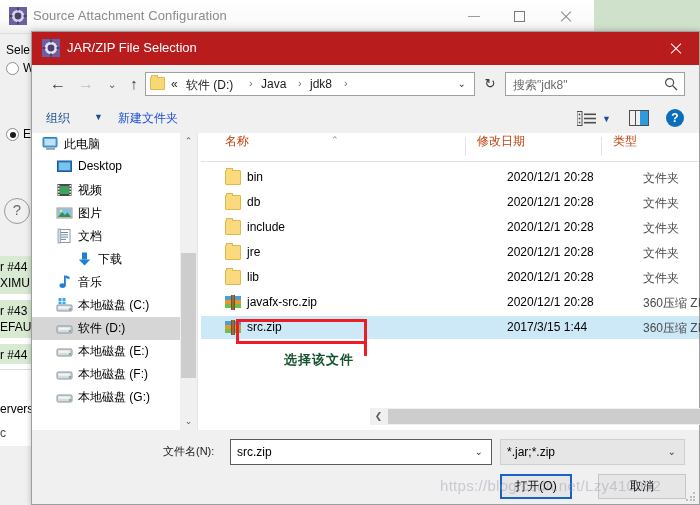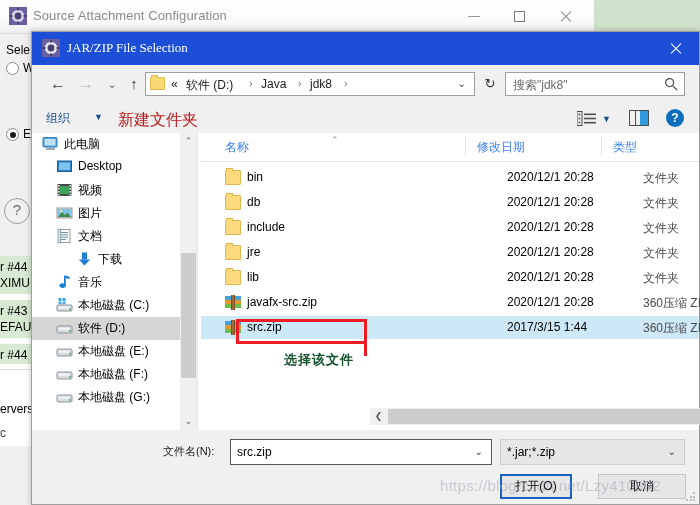--- a/index.html
+++ b/index.html
@@ -59,21 +59,21 @@
   #bg-foot2{position:absolute;left:0;top:170px;font-size:12px;color:#444;}
   #bg-right-blank{position:absolute;left:106px;top:0;width:594px;height:471px;background:#ffffff;}
   .bg-gray-block{position:absolute;background:#e4e4e4;}
 
   
   #dialog{
     position:absolute;left:31px;top:31px;width:669px;height:474px;
     background:#f0f0f0;border:1px solid #9e9e9e;box-sizing:border-box;
     box-shadow:0 0 6px rgba(0,0,0,.25);
   }
-  #dlg-title{position:absolute;left:0;top:0;width:667px;height:46px;background:#1d4ed8;font-family:Liberation Serif, serif;}
+  #dlg-title{position:absolute;left:0;top:0;width:667px;height:46px;background:#b91c1c;}
   #dlg-icon{position:absolute;left:10px;top:7px;width:18px;height:18px;}
   #dlg-title-text{position:absolute;left:35px;top:8px;color:#fff;font-size:13px;}
   #dlg-close{position:absolute;right:0;top:0;width:46px;height:33px;}
   #dlg-close .glyph-x:before,#dlg-close .glyph-x:after{background:#fff;}
 
   
   #navbar{position:absolute;left:0;top:33px;width:667px;height:38px;background:#f0f0f0;}
   .navbtn{position:absolute;top:7px;width:24px;height:24px;text-align:center;line-height:24px;font-size:16px;}
   #nav-back{left:14px;color:#3b3b3b;}
   #nav-fwd{left:42px;color:#c0c0c0;}
@@ -90,21 +90,21 @@
   #addr-chev{position:absolute;right:8px;top:5px;font-size:10px;color:#3f3f3f;}
   #nav-refresh{position:absolute;left:447px;top:7px;width:22px;height:24px;text-align:center;line-height:24px;font-size:13px;color:#3b3b3b;}
   #searchbox{position:absolute;left:473px;top:7px;width:180px;height:24px;background:#fff;border:1px solid #a0a0a0;box-sizing:border-box;}
   #search-ph{position:absolute;left:7px;top:4px;font-size:12px;color:#6b6b6b;}
   #search-icon{position:absolute;right:6px;top:4px;width:14px;height:14px;}
 
   
   #cmdbar{position:absolute;left:0;top:71px;width:667px;height:30px;background:#f0f0f0;border-bottom:1px solid #dcdcdc;}
   #cmd-org{position:absolute;left:14px;top:7px;font-size:12px;color:#1c4f8f;}
   #cmd-org-arrow{position:absolute;left:62px;top:9px;font-size:9px;color:#1c4f8f;}
-  #cmd-new{position:absolute;left:86px;top:7px;font-size:16px;color:#b91c1c;font-family:Liberation Mono, monospace;}
+  #cmd-new{position:absolute;left:86px;top:7px;font-size:12px;color:#1d4ed8;font-family:Liberation Mono, monospace;}
   #view-icon{position:absolute;left:545px;top:8px;width:20px;height:15px;}
   #view-arrow{position:absolute;left:570px;top:11px;font-size:9px;color:#1c4f8f;}
   #pane-icon{position:absolute;left:597px;top:7px;width:20px;height:16px;border:1px solid #4e4e4e;box-sizing:border-box;}
   #pane-icon:after{content:"";position:absolute;right:0;top:0;width:8px;height:14px;background:#2e9bdf;}
   #pane-icon:before{content:"";position:absolute;left:5px;top:0;width:1px;height:14px;background:#4e4e4e;}
   #help-icon{position:absolute;left:634px;top:6px;width:18px;height:18px;border-radius:50%;background:#0a6ebd;color:#fff;font-size:12px;font-weight:bold;text-align:center;line-height:18px;}
 
   
   #content{position:absolute;left:0;top:101px;width:667px;height:297px;background:#fff;}
   #tree{position:absolute;left:0;top:0;width:148px;height:297px;background:#fff;overflow:hidden;}
@@ -116,21 +116,21 @@
   #tree-scroll{position:absolute;left:148px;top:0;width:17px;height:297px;background:#f0f0f0;}
   .sb-arrow{position:absolute;left:0;width:17px;height:17px;text-align:center;font-size:9px;line-height:17px;color:#5a5a5a;background:#f0f0f0;}
   #tsb-up{top:0;}
   #tsb-down{bottom:0;}
   #tsb-thumb{position:absolute;left:1px;top:120px;width:15px;height:125px;background:#cdcdcd;}
 
   #splitter{position:absolute;left:165px;top:0;width:4px;height:297px;background:#fff;border-left:1px solid #e6e6e6;}
 
   #listpane{position:absolute;left:169px;top:0;width:498px;height:297px;background:#fff;}
   #colhead{position:absolute;left:0;top:0;width:498px;height:28px;border-bottom:1px solid #e3e3e3;}
-  .col{position:absolute;top:6px;font-size:12px;color:#3b82f6;}
+  .col{position:absolute;top:0;font-size:12px;color:#c2410c;}
   .colsep{position:absolute;top:4px;width:1px;height:19px;background:#e3e3e3;}
   #sortmark{position:absolute;left:130px;top:2px;font-size:9px;color:#8a8a8a;}
 
   .frow{position:absolute;left:0;width:498px;height:23px;}
   .frow.sel{background:#cde8f7;}
   .frow .ficon{position:absolute;left:24px;top:4px;width:16px;height:15px;}
   .fname{position:absolute;left:46px;top:4px;font-size:12px;color:#000;white-space:nowrap;}
   .fdate{position:absolute;left:306px;top:4px;font-size:12px;color:#000000;white-space:nowrap;}
   .ftype{position:absolute;left:442px;top:4px;font-size:12px;color:#4a4a4a;white-space:nowrap;}
 

